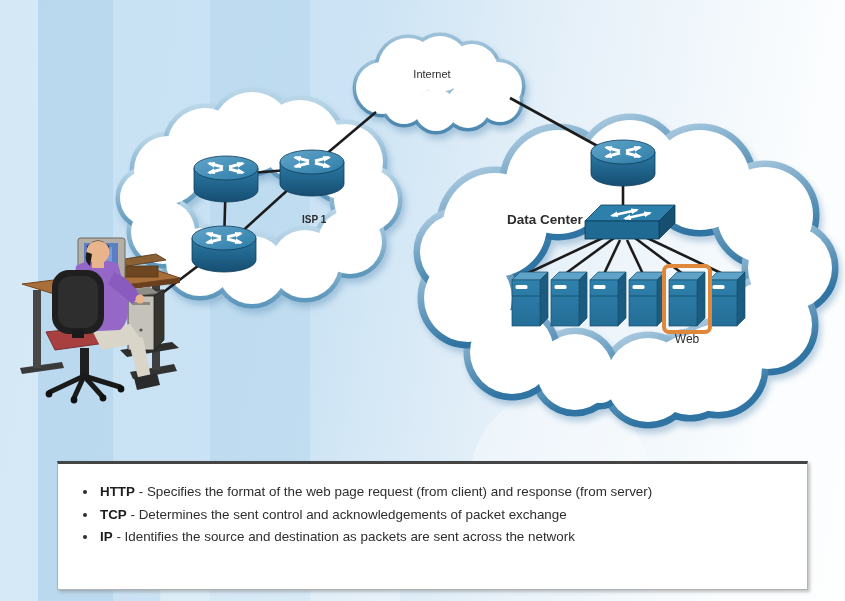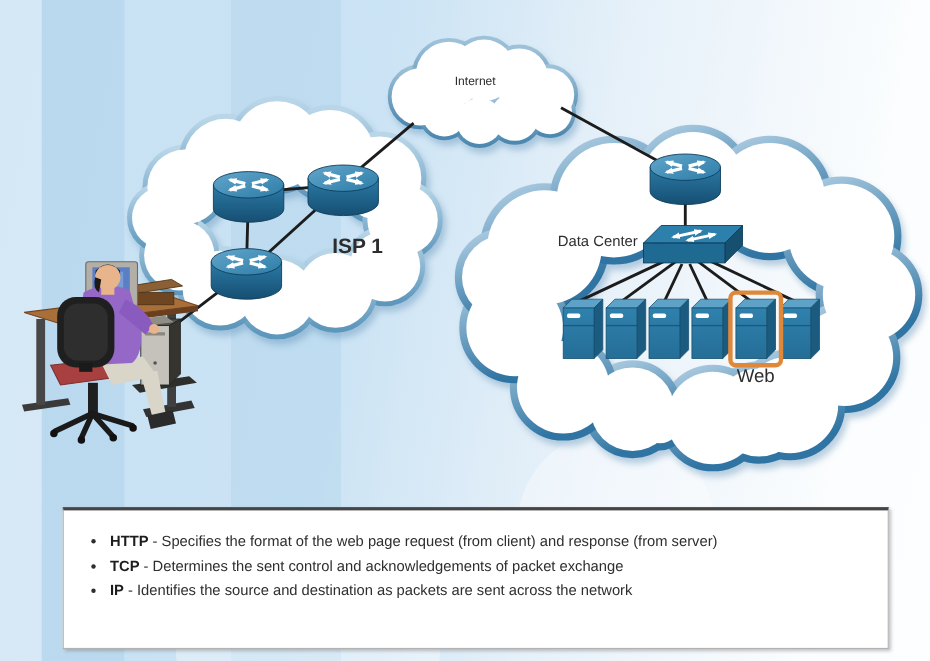--- a/index.html
+++ b/index.html
@@ -12,23 +12,23 @@
   .stripe-a{left:38px;width:75px;background:rgba(150,195,228,0.28);}
   .stripe-b{left:210px;width:100px;background:rgba(150,195,228,0.22);}
   .stripe-c{left:0;width:38px;background:rgba(255,255,255,0.25);}
   .bg-blob{position:absolute;border-radius:50%;background:rgba(255,255,255,0.35);pointer-events:none;}
   .blob-1{left:160px;top:470px;width:240px;height:240px;}
   .blob-2{left:470px;top:390px;width:180px;height:180px;}
   svg.diagram{position:absolute;left:0;top:0;}
   .cloud{filter:drop-shadow(3px 5px 3px rgba(90,140,180,0.40));}
   .label{position:absolute;color:#2d2d2d;white-space:nowrap;}
   .label-internet{left:386px;top:68px;width:92px;text-align:center;font-size:11px;}
-  .label-isp{left:302px;top:214px;font-size:19px;font-weight:bold;}
-  .label-dc{left:471px;top:212px;font-size:13.5px;font-weight:normal;padding-left:36px;}
-  .label-web{left:664px;top:332px;width:46px;text-align:center;font-size:17px;}
+  .label-isp{left:302px;top:214px;font-size:10px;font-weight:bold;}
+  .label-dc{left:471px;top:212px;font-size:13.5px;font-weight:bold;padding-left:36px;}
+  .label-web{left:664px;top:332px;width:46px;text-align:center;font-size:12px;}
   .note-box{
     position:absolute;left:57px;top:461px;width:751px;height:129px;
     background:#ffffff;border:1px solid #b2b2b2;border-top:3px solid #454545;
     box-shadow:2px 2px 3px rgba(120,120,120,0.45);box-sizing:border-box;
   }
   .note-box ul{margin:17px 0 0 0;list-style:disc;}
   .note-box li{font-size:13.4px;line-height:1.68;color:#2e2e2e;padding-left:2px;}
   .note-box .term{font-weight:bold;color:#1d1d1d;}
 </style>
 </head>

